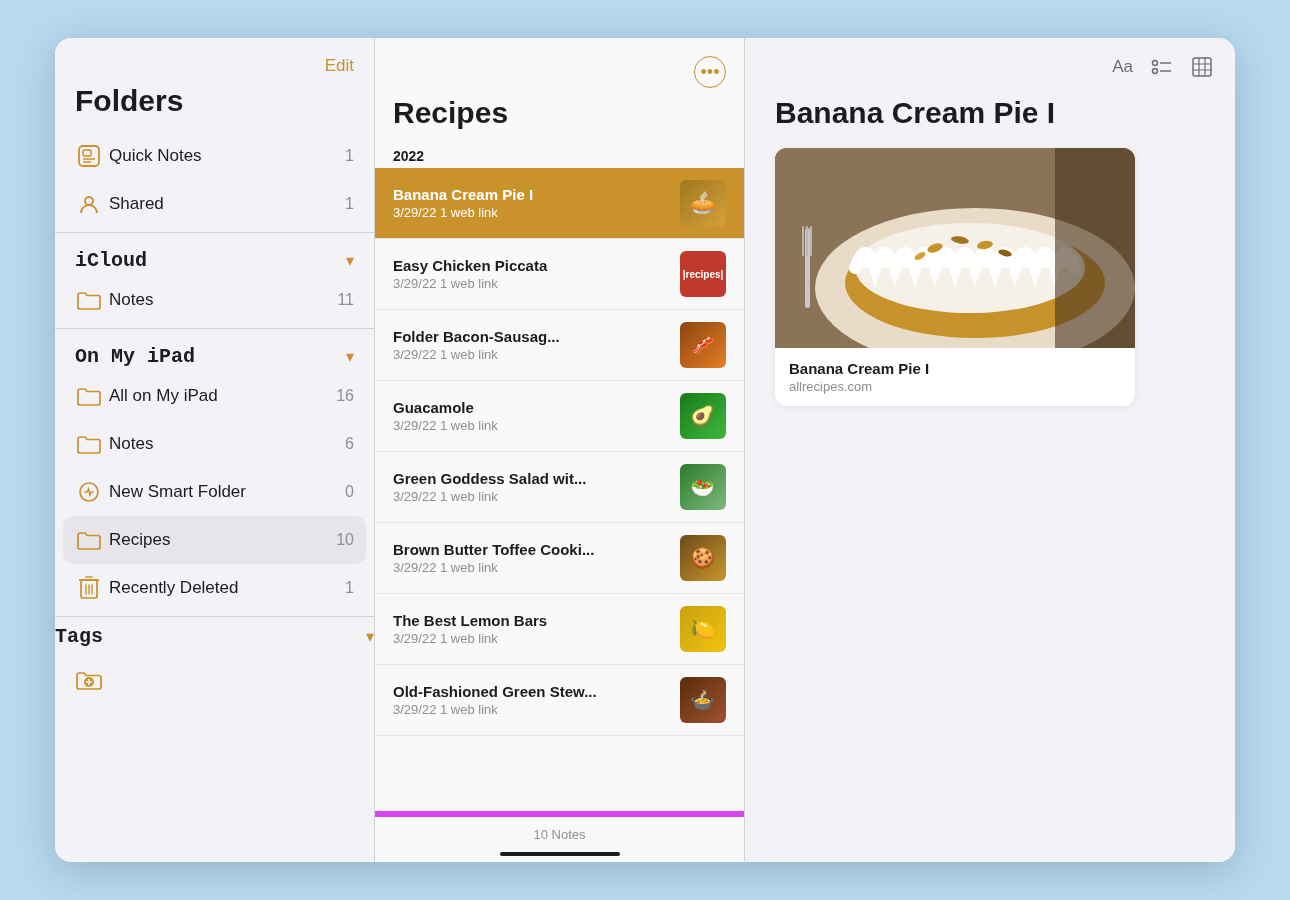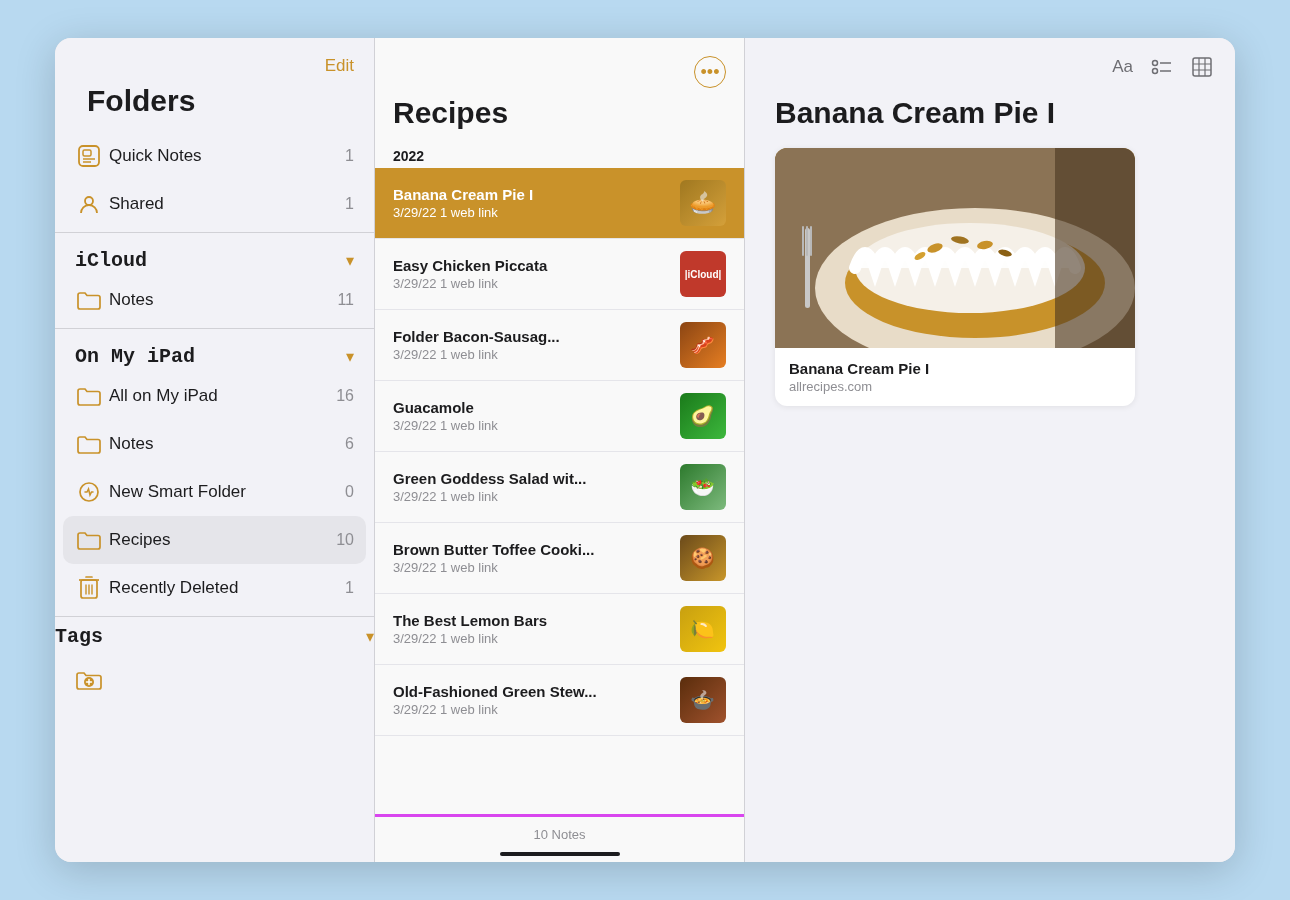--- a/index.html
+++ b/index.html
@@ -41,21 +41,21 @@
     .sidebar-edit-btn {
       color: #c9922a;
       font-size: 17px;
       background: none;
       border: none;
       cursor: pointer;
     }
     .sidebar-title {
       font-size: 30px;
       font-weight: 800;
-      padding: 0 20px 14px 32px;
+      padding: 0 20px 14px 20px;
       color: #1c1c1e;
     }
     .sidebar-item {
       display: flex;
       align-items: center;
       padding: 10px 20px;
       cursor: pointer;
       gap: 6px;
     }
     .sidebar-item.selected { background: #e5e5ea; border-radius: 10px; margin: 0 8px; padding: 10px 12px; }
@@ -196,21 +196,21 @@
       font-size: 11px;
       font-weight: 700;
       color: #c9922a;
       overflow: hidden;
     }
     .notes-count-bar {
       text-align: center;
       padding: 10px;
       font-size: 13px;
       color: #8e8e93;
-      border-top: 3px solid #d946ef;
+      border-top: 6px solid #d946ef;
     }
     .scrollbar-indicator {
       height: 4px;
       background: #1c1c1e;
       border-radius: 2px;
       width: 120px;
       margin: 0 auto 6px auto;
     }
 
     
@@ -430,21 +430,21 @@
           <div class="note-item-meta">3/29/22  1 web link</div>
         </div>
         <div class="note-item-thumb-placeholder" style="background: linear-gradient(135deg, #a07820, #d4a03a); font-size:22px;">🥧</div>
       </div>
 
       <div class="note-item">
         <div class="note-item-text">
           <div class="note-item-title">Easy Chicken Piccata</div>
           <div class="note-item-meta">3/29/22  1 web link</div>
         </div>
-        <div class="note-item-thumb-placeholder" style="background: #c0392b; font-size:10px; font-weight:700; color:white; padding:2px; text-align:center;">|iCloud|</div>
+        <div class="note-item-thumb-placeholder" style="background: #c0392b; font-size:10px; font-weight:700; color:white; padding:2px; text-align:center;">|recipes|</div>
       </div>
 
       <div class="note-item">
         <div class="note-item-text">
           <div class="note-item-title">Folder Bacon-Sausag...</div>
           <div class="note-item-meta">3/29/22  1 web link</div>
         </div>
         <div class="note-item-thumb-placeholder" style="background: linear-gradient(135deg, #8B4513, #e67e22); font-size:20px;">🥓</div>
       </div>
 

